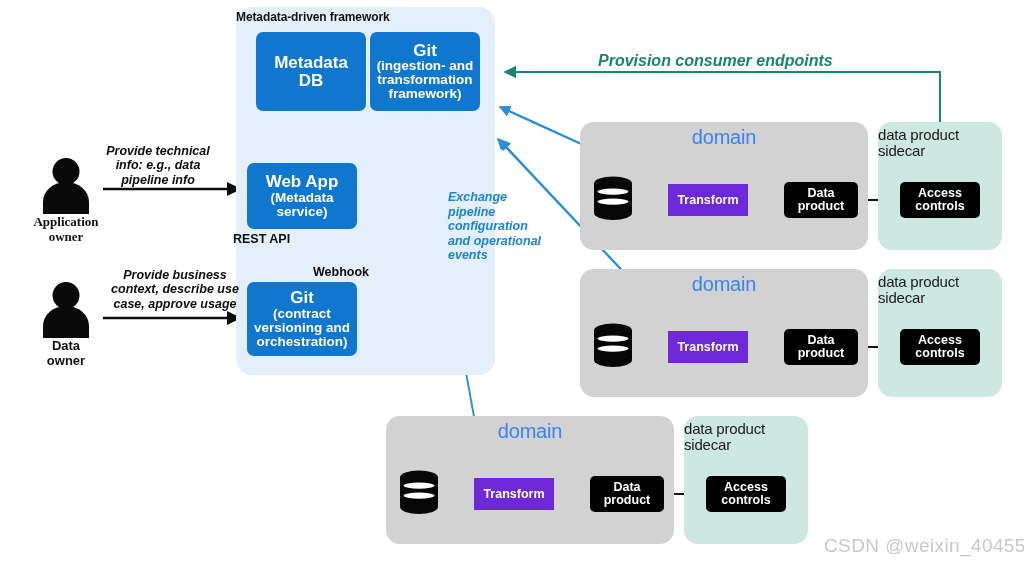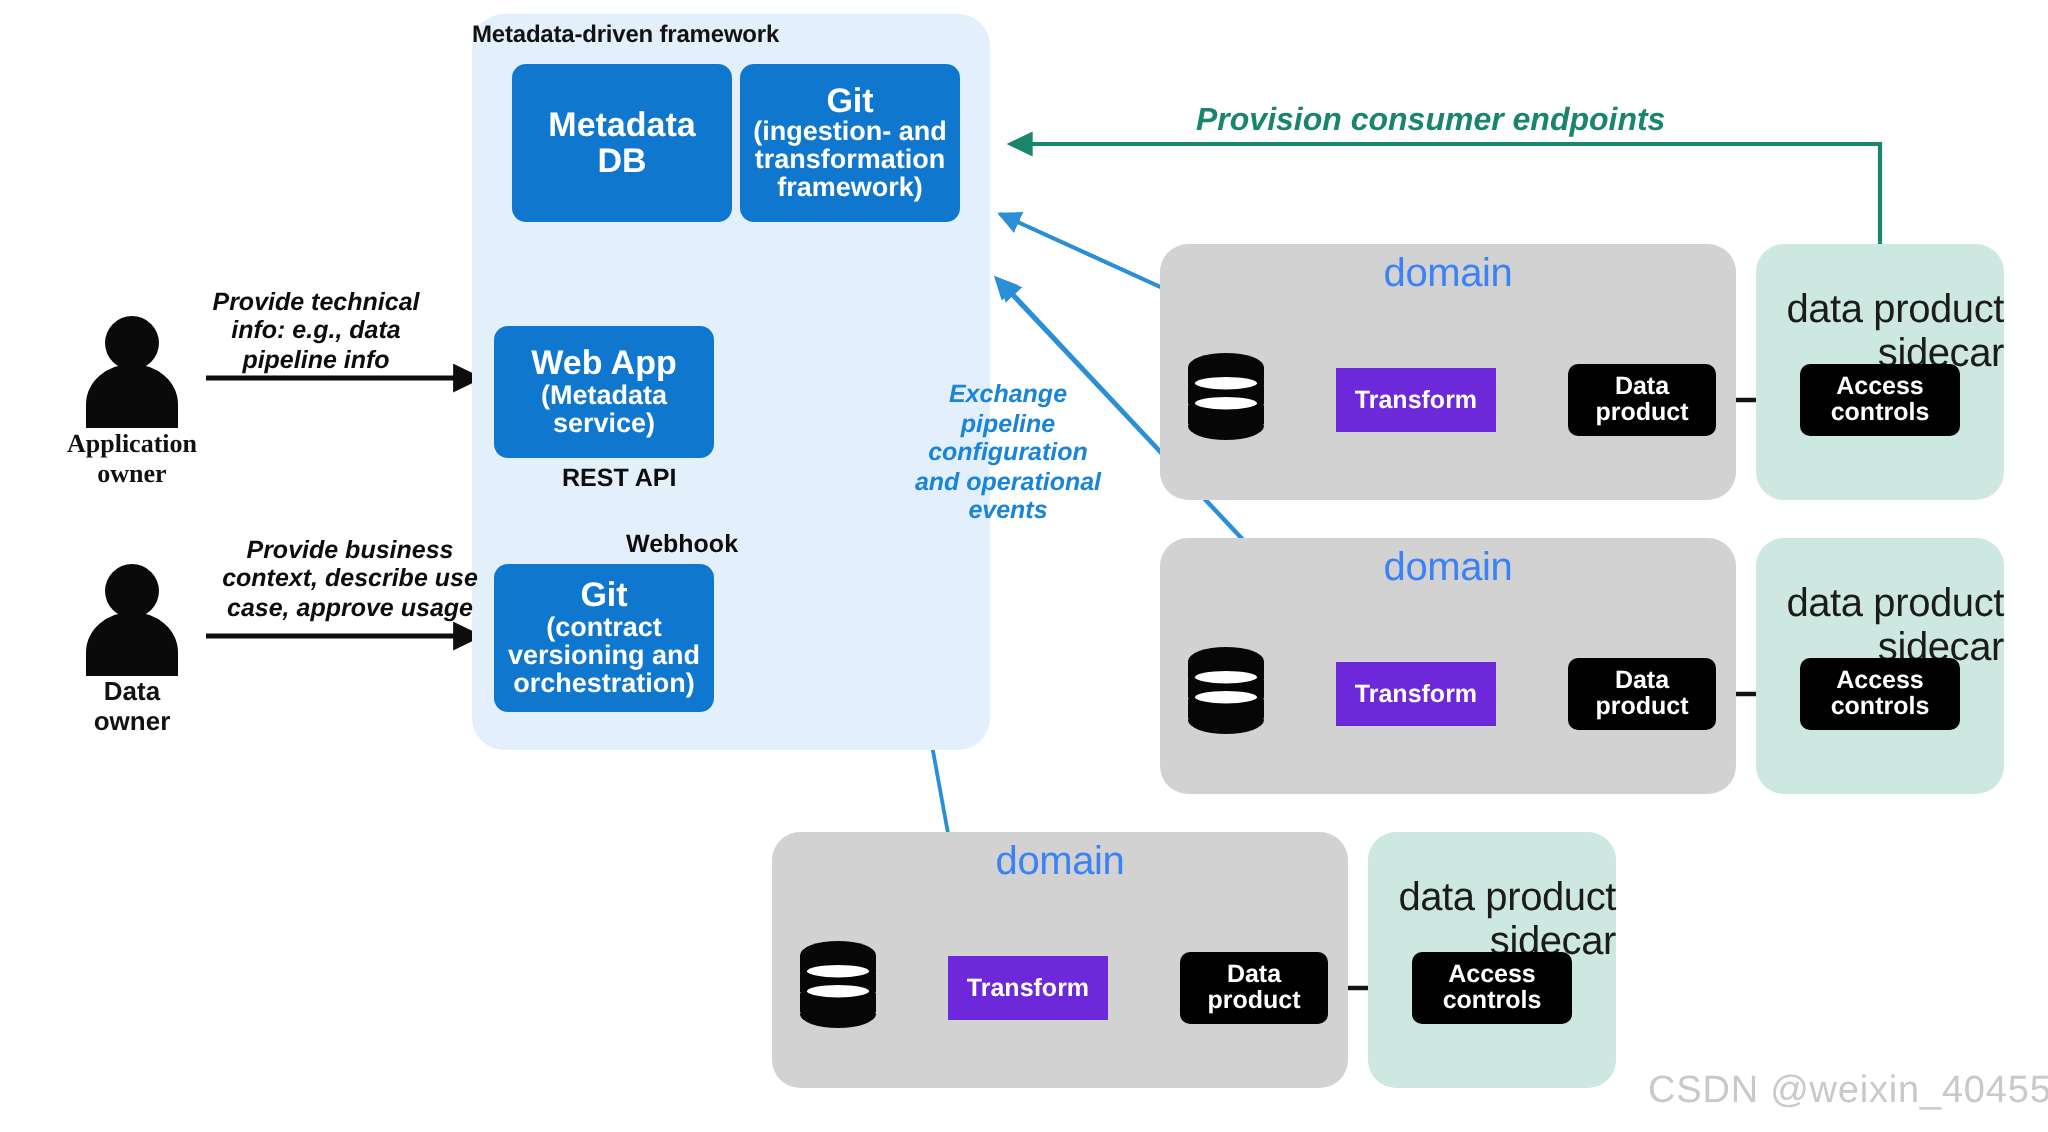--- a/index.html
+++ b/index.html
@@ -91,26 +91,25 @@
     color: #3b82f6;
     letter-spacing: -0.2px;
   }
   .sidecar-box {
     position: absolute;
     background: #cce8e0;
     border-radius: 14px;
   }
   .sidecar-label {
     position: absolute;
-    text-align: right;
-    font-size: 20px;
+    text-align: left;
+    font-size: 15px;
     color: #1b1b1b;
     line-height: 1.08;
     letter-spacing: -0.2px;
-    margin-top: 18px;
   }
 
   
   .node-transform {
     position: absolute;
     background: #6d28d9;
     color: #ffffff;
     font-size: 12.5px;
     font-weight: bold;
     display: flex;
@@ -162,21 +161,20 @@
     font-weight: bold;
     color: #0d0d0d;
     white-space: nowrap;
   }
   .ann-blue {
     position: absolute;
     font-size: 12.5px;
     font-weight: bold;
     font-style: italic;
     color: #1a84d8;
-    text-align: center;
     line-height: 1.16;
   }
   .ann-green {
     position: absolute;
     font-size: 16px;
     font-weight: bold;
     font-style: italic;
     color: #19856d;
     text-align: center;
     white-space: nowrap;
@@ -265,21 +263,21 @@
     <span class="bb-sub">service)</span>
   </div>
 
   <div class="bluebox" id="box-git-bottom">
     <span class="bb-main">Git</span>
     <span class="bb-sub">(contract</span>
     <span class="bb-sub">versioning and</span>
     <span class="bb-sub">orchestration)</span>
   </div>
 
-  <div class="label-plain" style="left:233px; top:232px;margin-left:48px;">REST API</div>
+  <div class="label-plain" style="left:233px; top:232px;">REST API</div>
   <div class="label-plain" style="left:313px; top:265px;">Webhook</div>
 
   <svg class="person-icon" style="left:38px; top:157px;" width="56" height="58" viewBox="0 0 56 58">
     <circle cx="28" cy="14.5" r="13.5" fill="#0a0a0a"></circle>
     <path d="M5,57 L5,45 a23,20 0 0 1 46,0 L51,57 z" fill="#0a0a0a"></path>
   </svg>
   <div class="person-label" style="left:6px; top:215px; width:120px;font-family:Liberation Serif, serif;">
     <div>Application</div>
     <div>owner</div>
   </div>

